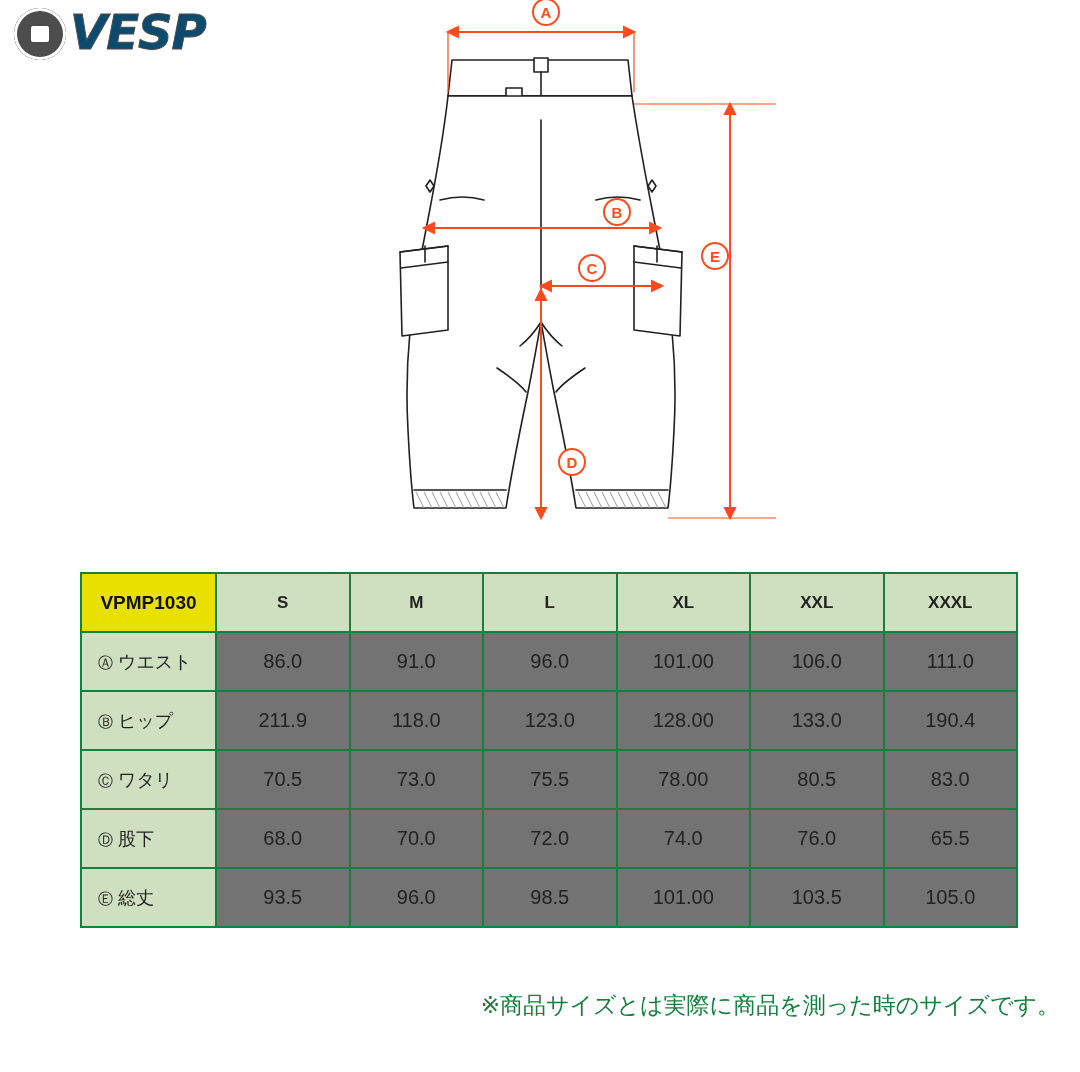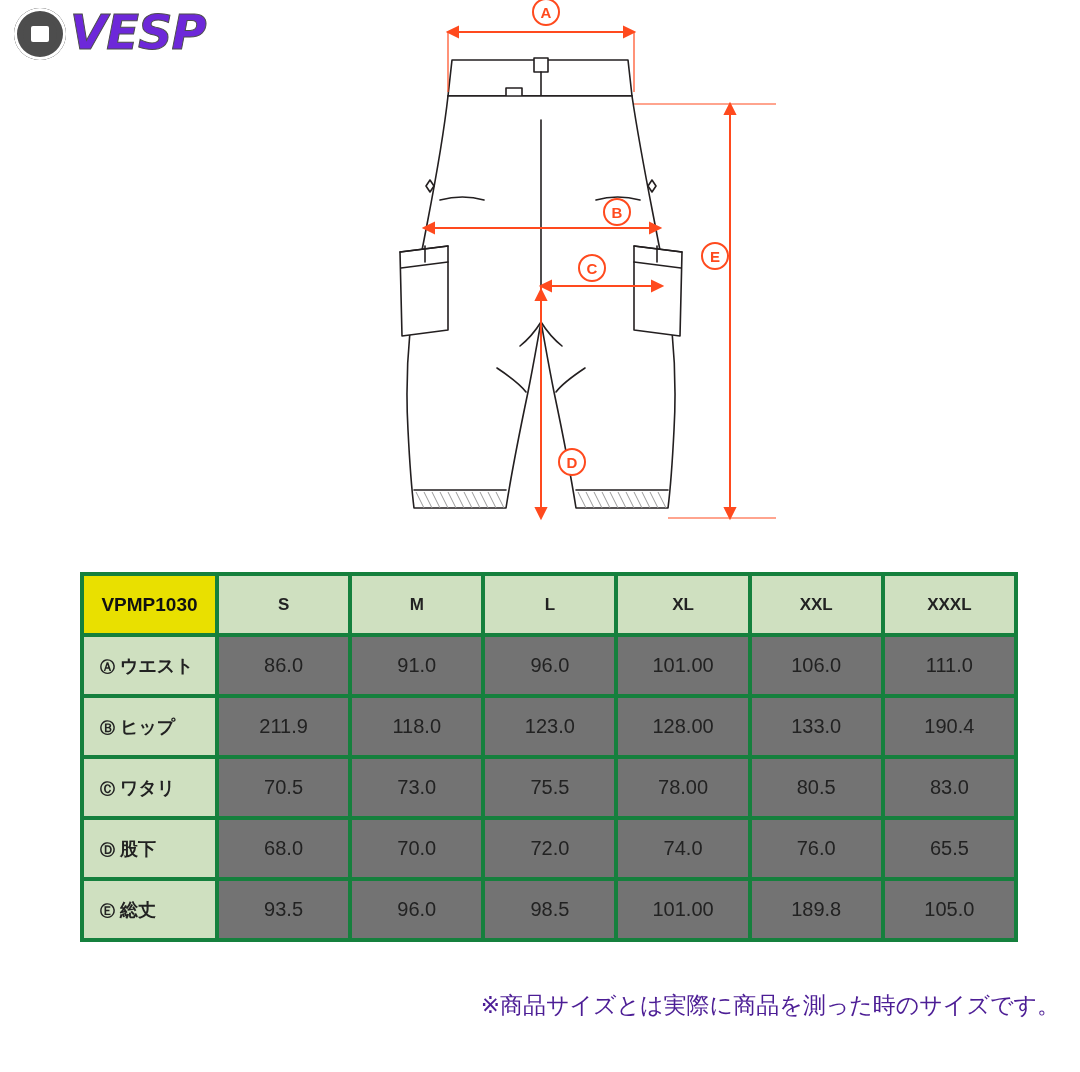--- a/index.html
+++ b/index.html
@@ -43,21 +43,21 @@
     height: 16px;
     background: #ffffff;
     border-radius: 2px;
   }
   .brand-text {
     font-family: "DejaVu Sans", sans-serif;
     font-size: 48px;
     font-weight: bold;
     font-style: italic;
     letter-spacing: -1px;
-    color: #6d28d9;
+    color: #0c4a6e;
     -webkit-text-stroke: 1px #4d4d4d;
     line-height: 1;
     padding-bottom: 4px;
   }
 
   
   .diagram {
     position: absolute;
     left: 0;
     top: 0;
@@ -71,21 +71,21 @@
     left: 80px;
     top: 572px;
     width: 938px;
   }
   table.size-table {
     border-collapse: collapse;
     width: 100%;
     table-layout: fixed;
   }
   table.size-table td, table.size-table th {
-    border: 4px solid #15803d;
+    border: 2px solid #15803d;
     height: 57px;
     text-align: center;
     vertical-align: middle;
     font-size: 18px;
     font-weight: normal;
     padding: 0;
   }
   table.size-table thead th {
     background: #cfe0c0;
     font-size: 17px;
@@ -95,21 +95,21 @@
     background: #e9e000;
     color: #111;
     font-size: 19px;
     font-weight: bold;
   }
   table.size-table tbody th {
     background: #cfe0c0;
     text-align: left;
     padding-left: 16px;
     font-size: 18px;
-    font-weight: bold;
+    font-weight: normal;
   }
   table.size-table tbody td {
     background: #737373;
     font-size: 20px;
   }
   col.label-col { width: 135px; }
 
   .circ-label {
     display: inline-block;
     font-size: 15px;
@@ -119,21 +119,21 @@
   
   .notes {
     position: absolute;
     left: 0;
     top: 988px;
     width: 1060px;
     text-align: right;
     font-family: "DejaVu Sans", sans-serif;
     font-size: 23px;
     line-height: 34px;
-    color: #4c1d95;
+    color: #15803d;
   }
   .notes div { white-space: nowrap; }
 </style>
 </head>
 <body>
 
 <div class="brand">
   <div class="brand-mark"></div>
   <div class="brand-text">VESP</div>
 </div>
@@ -311,21 +311,21 @@
         <td>65.5</td>
       </tr>
       <tr>
         <th>
           <span class="circ-label">Ⓔ</span><span>総丈</span>
         </th>
         <td>93.5</td>
         <td>96.0</td>
         <td>98.5</td>
         <td>101.00</td>
-        <td>189.8</td>
+        <td>103.5</td>
         <td>105.0</td>
       </tr>
     </tbody>
   </table>
 </div>
 
 <div class="notes">
   <div>※商品サイズとは実際に商品を測った時のサイズです。</div>
 </div>
 

